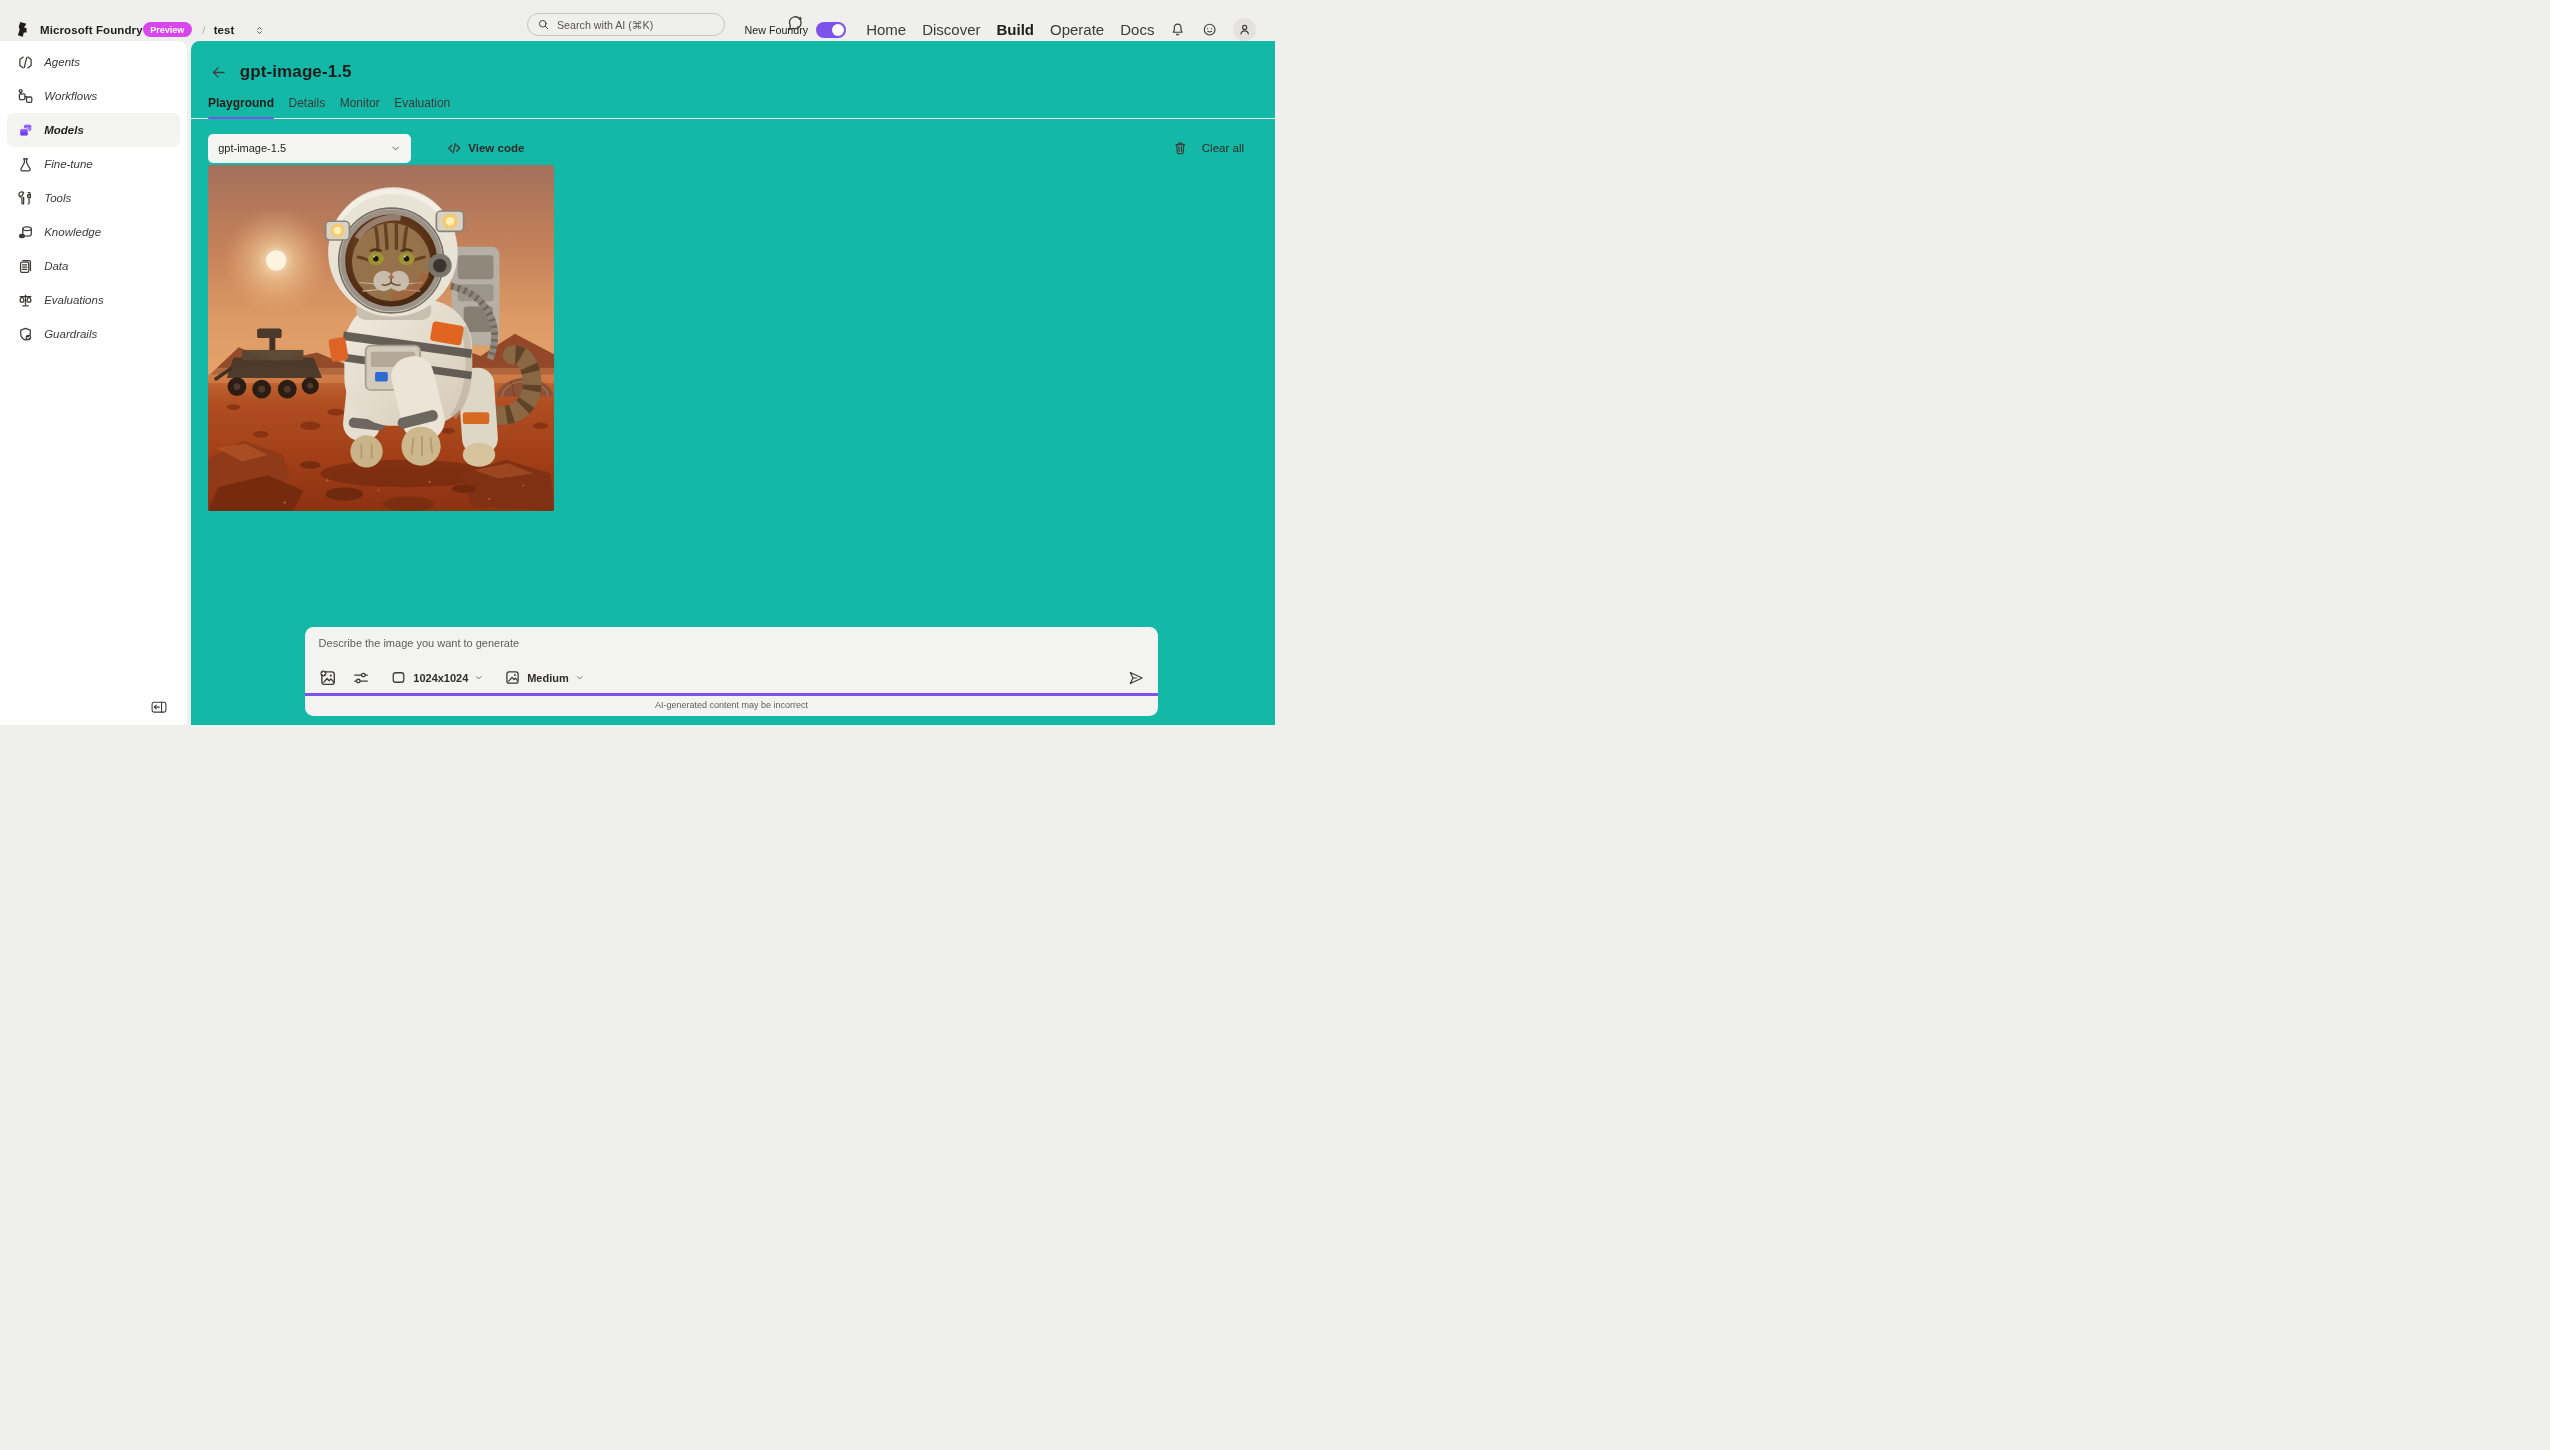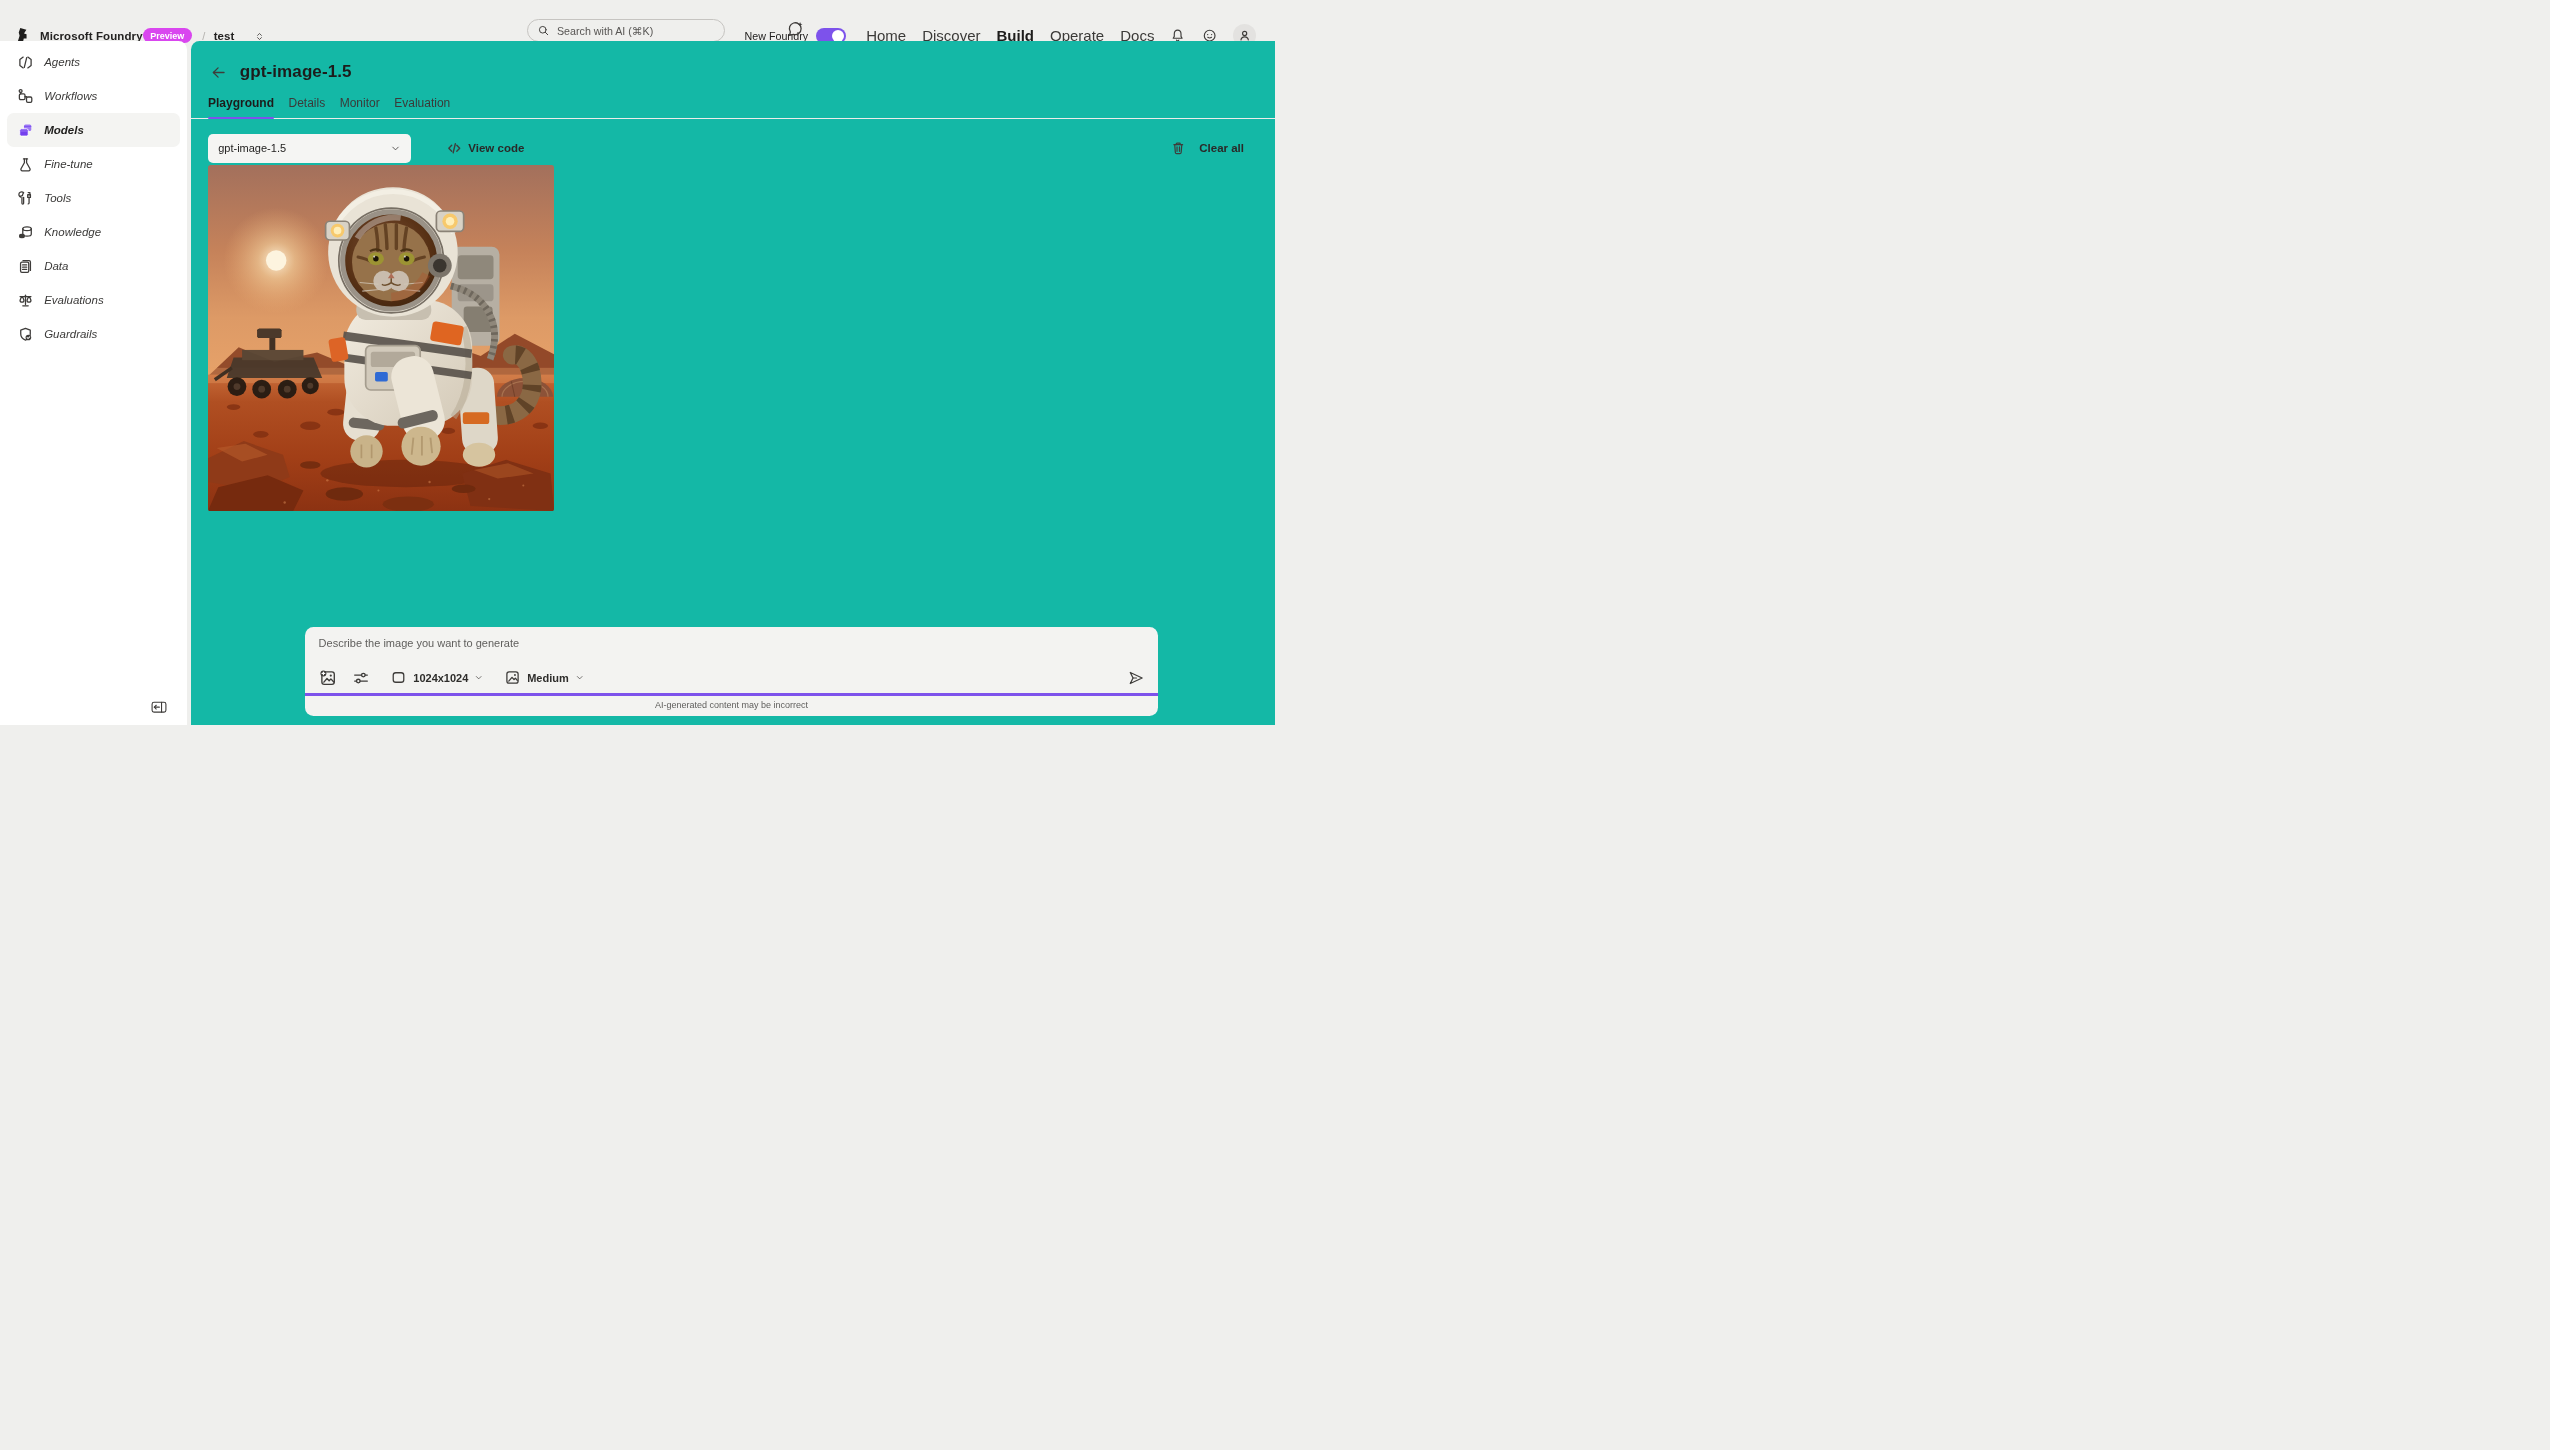--- a/index.html
+++ b/index.html
@@ -7,21 +7,21 @@
   html,body{width:1275px;height:725px;}
   body{
     position:relative;background:#efefed;overflow:hidden;
     font-family:"Liberation Sans","DejaVu Sans",sans-serif;color:#2b2a29;
     -webkit-font-smoothing:antialiased;
   }
   svg{display:block}
   .ic{stroke:#3e3c3a;fill:none;stroke-width:1.5;stroke-linecap:round;stroke-linejoin:round;}
 
   
-  .topbar{position:absolute;top:9px;left:0;right:0;height:53px;display:flex;align-items:center;padding:0 19px 0 15.3px;}
+  .topbar{position:absolute;top:3px;left:0;right:0;height:53px;display:flex;align-items:center;padding:0 19px 0 15.3px;}
   .brand{display:flex;align-items:center;gap:7.7px;cursor:pointer;}
   .brand-name{font-size:11.5px;font-weight:700;color:#232221;letter-spacing:0.1px;}
   .badge{background:#d946ef;color:#fff;font-size:9px;font-weight:700;padding:2.6px 7.7px;border-radius:9.4px;}
   .crumb-sep{color:#b4b2af;font-size:11px;margin:0 8.5px 0 10.2px;}
   .crumb{display:flex;align-items:flex-end;gap:20px;cursor:pointer;}
   .crumb-name{font-size:11.5px;font-weight:700;color:#232221;}
   .searchbox{position:absolute;left:527px;top:10.2px;width:198px;height:23px;border:0.9px solid #c6c4c1;
     border-radius:12px;display:flex;align-items:center;gap:6.8px;padding:0 9.4px;background:transparent;}
   .searchbox input{border:none;outline:none;background:transparent;font-size:10.7px;color:#57565  4;width:145px;
     font-family:inherit;color:#575553;}
@@ -51,21 +51,21 @@
   .page-title{font-size:17px;font-weight:700;color:#1d1c1b;letter-spacing:0.1px;}
   .tabs{display:flex;gap:14.5px;padding:13.6px 0 0 17px;border-bottom:0.9px solid #ececea;}
   .tab{font-size:12px;color:#3b3a39;padding-bottom:8.5px;position:relative;cursor:pointer;}
   .tab.active{font-weight:700;color:#1d1c1b;}
   .tab.active .tab-underline{position:absolute;left:0;right:0;bottom:-1.3px;height:2.6px;border-radius:2.6px;background:var(--accent);}
   .controls-row{display:flex;align-items:center;padding:14.5px 31px 0 17px;}
   .model-select{width:203px;height:29px;background:#f5f5f3;border-radius:5.1px;display:flex;align-items:center;
     padding:0 10.2px;font-size:11px;color:#232221;cursor:pointer;}
   .model-select .chev{margin-left:auto;}
   .view-code{display:flex;align-items:center;gap:6.8px;margin-left:36px;font-size:11.5px;font-weight:700;color:#2a2928;cursor:pointer;}
-  .clear-all{display:flex;align-items:center;gap:14px;margin-left:auto;font-size:11.5px;font-weight:700;color:#2a2928;cursor:pointer;}
+  .clear-all{display:flex;align-items:center;gap:14px;margin-left:auto;font-size:11.5px;font-weight:400;color:#2a2928;cursor:pointer;}
 
   .gen-image{position:absolute;left:17px;top:124px;width:346px;height:346px;border-radius:2.6px;overflow:hidden;cursor:pointer;}
 
   
   .composer{position:absolute;left:114px;top:586px;width:853px;height:89px;background:#f3f3f1;border-radius:8.5px;}
   .composer textarea{position:absolute;left:13.6px;top:10.2px;width:801px;height:25.6px;border:none;outline:none;background:transparent;
     resize:none;font-family:inherit;font-size:11px;color:#4a4947;}
   .composer textarea::placeholder{color:#5f5e5c;opacity:1;}
   .composer-toolbar{position:absolute;left:13.6px;right:12.8px;top:38px;height:25.6px;display:flex;align-items:center;gap:15.3px;}
   .tool-btn{cursor:pointer;display:flex;align-items:center;}

